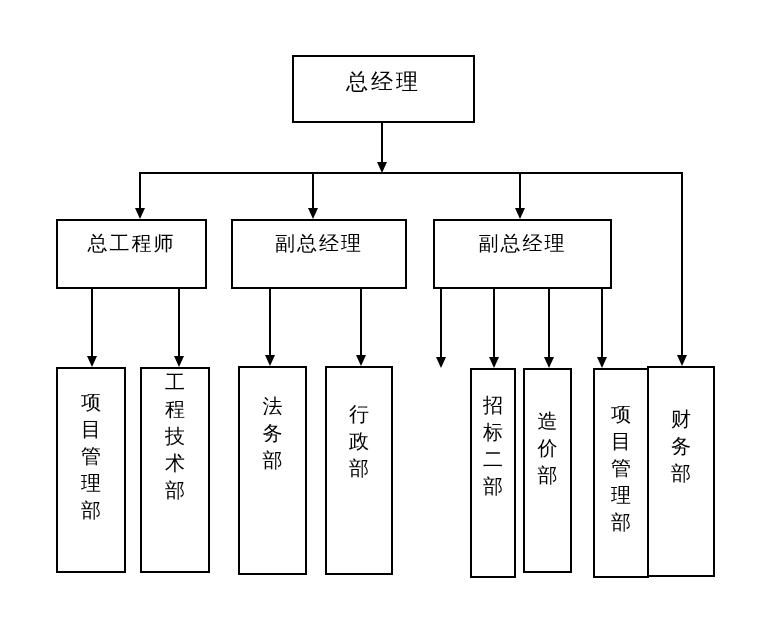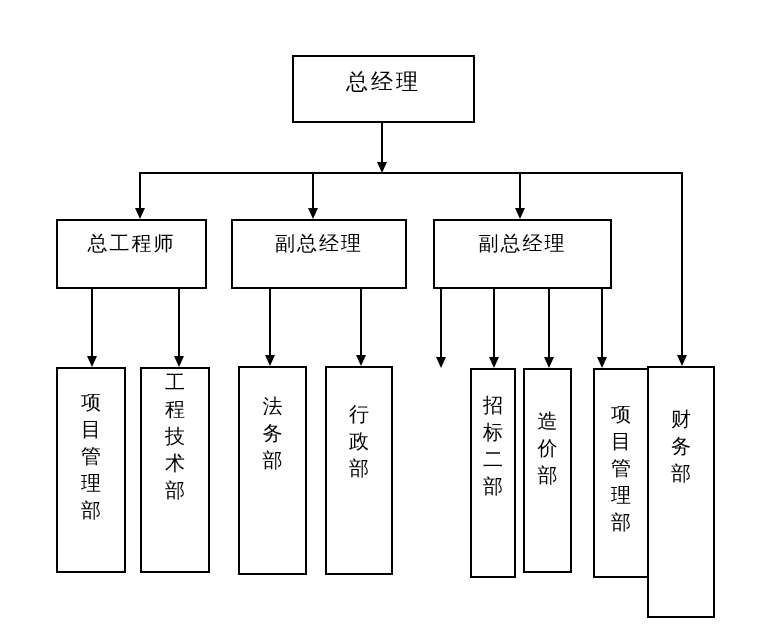--- a/index.html
+++ b/index.html
@@ -141,17 +141,17 @@
   </div>
 
   <div class="node v-node" style="left:523px;top:368px;width:49px;height:205px">
     <span class="vlabel" style="margin-top:38px">造价部</span>
   </div>
 
   <div class="node v-node" style="left:593px;top:368px;width:56px;height:210px">
     <span class="vlabel" style="margin-top:31px">项目管理部</span>
   </div>
 
-  <div class="node v-node" style="left:647px;top:366px;width:68px;height:252px">
+  <div class="node v-node" style="left:647px;top:366px;width:68px;height:211px">
     <span class="vlabel" style="margin-top:38px">财务部</span>
   </div>
 
 </div>
 
 </body></html>

